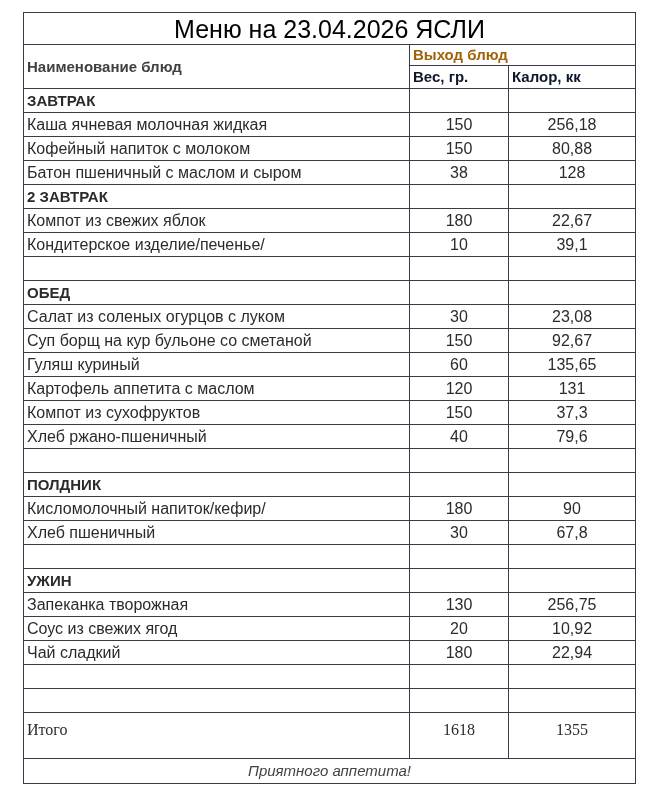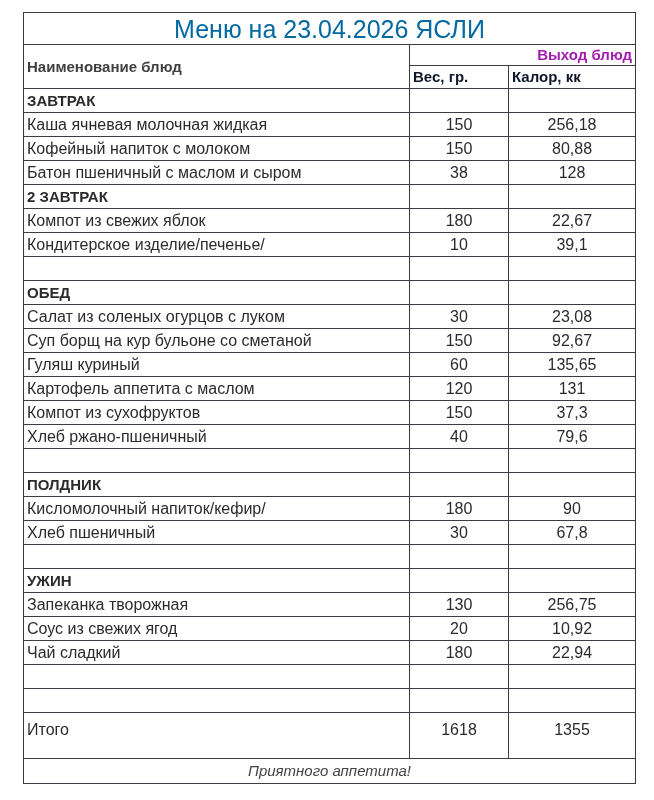--- a/index.html
+++ b/index.html
@@ -5,28 +5,28 @@
   html, body { margin: 0; padding: 0; background: #ffffff; }
   body { width: 654px; height: 800px; position: relative; overflow: hidden;
          font-family: "Liberation Sans", "DejaVu Sans", sans-serif; color: #2b2b2b; }
   .sheet { position: absolute; left: 23px; top: 12px; width: 612px; }
   table { border-collapse: collapse; width: 612px; table-layout: fixed; }
   td { border: 1.3px solid #3a3a4a; padding: 0 3px; height: 23px; font-size: 16px;
        white-space: nowrap; overflow: hidden; line-height: 20px; }
   col.c-name { width: 386px; }
   col.c-w { width: 99px; }
   col.c-k { width: 127px; }
-  .title td { height: 31px; font-size: 25px; text-align: center; color: #0369a1; }
+  .title td { height: 31px; font-size: 25px; text-align: center; color: #000000; }
   .hdr1 td { height: 20px; }
   .hdr-name { font-weight: bold; font-size: 15px; text-align: left; color: #404040; }
-  .hdr-group { font-weight: bold; font-size: 15px; text-align: right; color: #a21caf; }
+  .hdr-group { font-weight: bold; font-size: 15px; text-align: left; color: #a16207; }
   .hdr2 td { height: 22px; font-weight: bold; font-size: 15px; color: #0f172a; }
   .section td.name { text-align: left; font-weight: bold; font-size: 15px; }
   .num { text-align: center; }
-  .total td { height: 27px; vertical-align: bottom; padding-bottom: 18px; }
+  .total td { height: 27px; vertical-align: bottom; padding-bottom: 18px; font-family: Liberation Serif, serif; }
   .footer td { height: 24px; text-align: center; font-style: italic; font-size: 15px; color: #444; }
   .empty td { height: 23px; }
 </style>
 </head>
 <body>
 
 <div class="sheet">
 <table>
   <colgroup>
         <col class="c-name">

